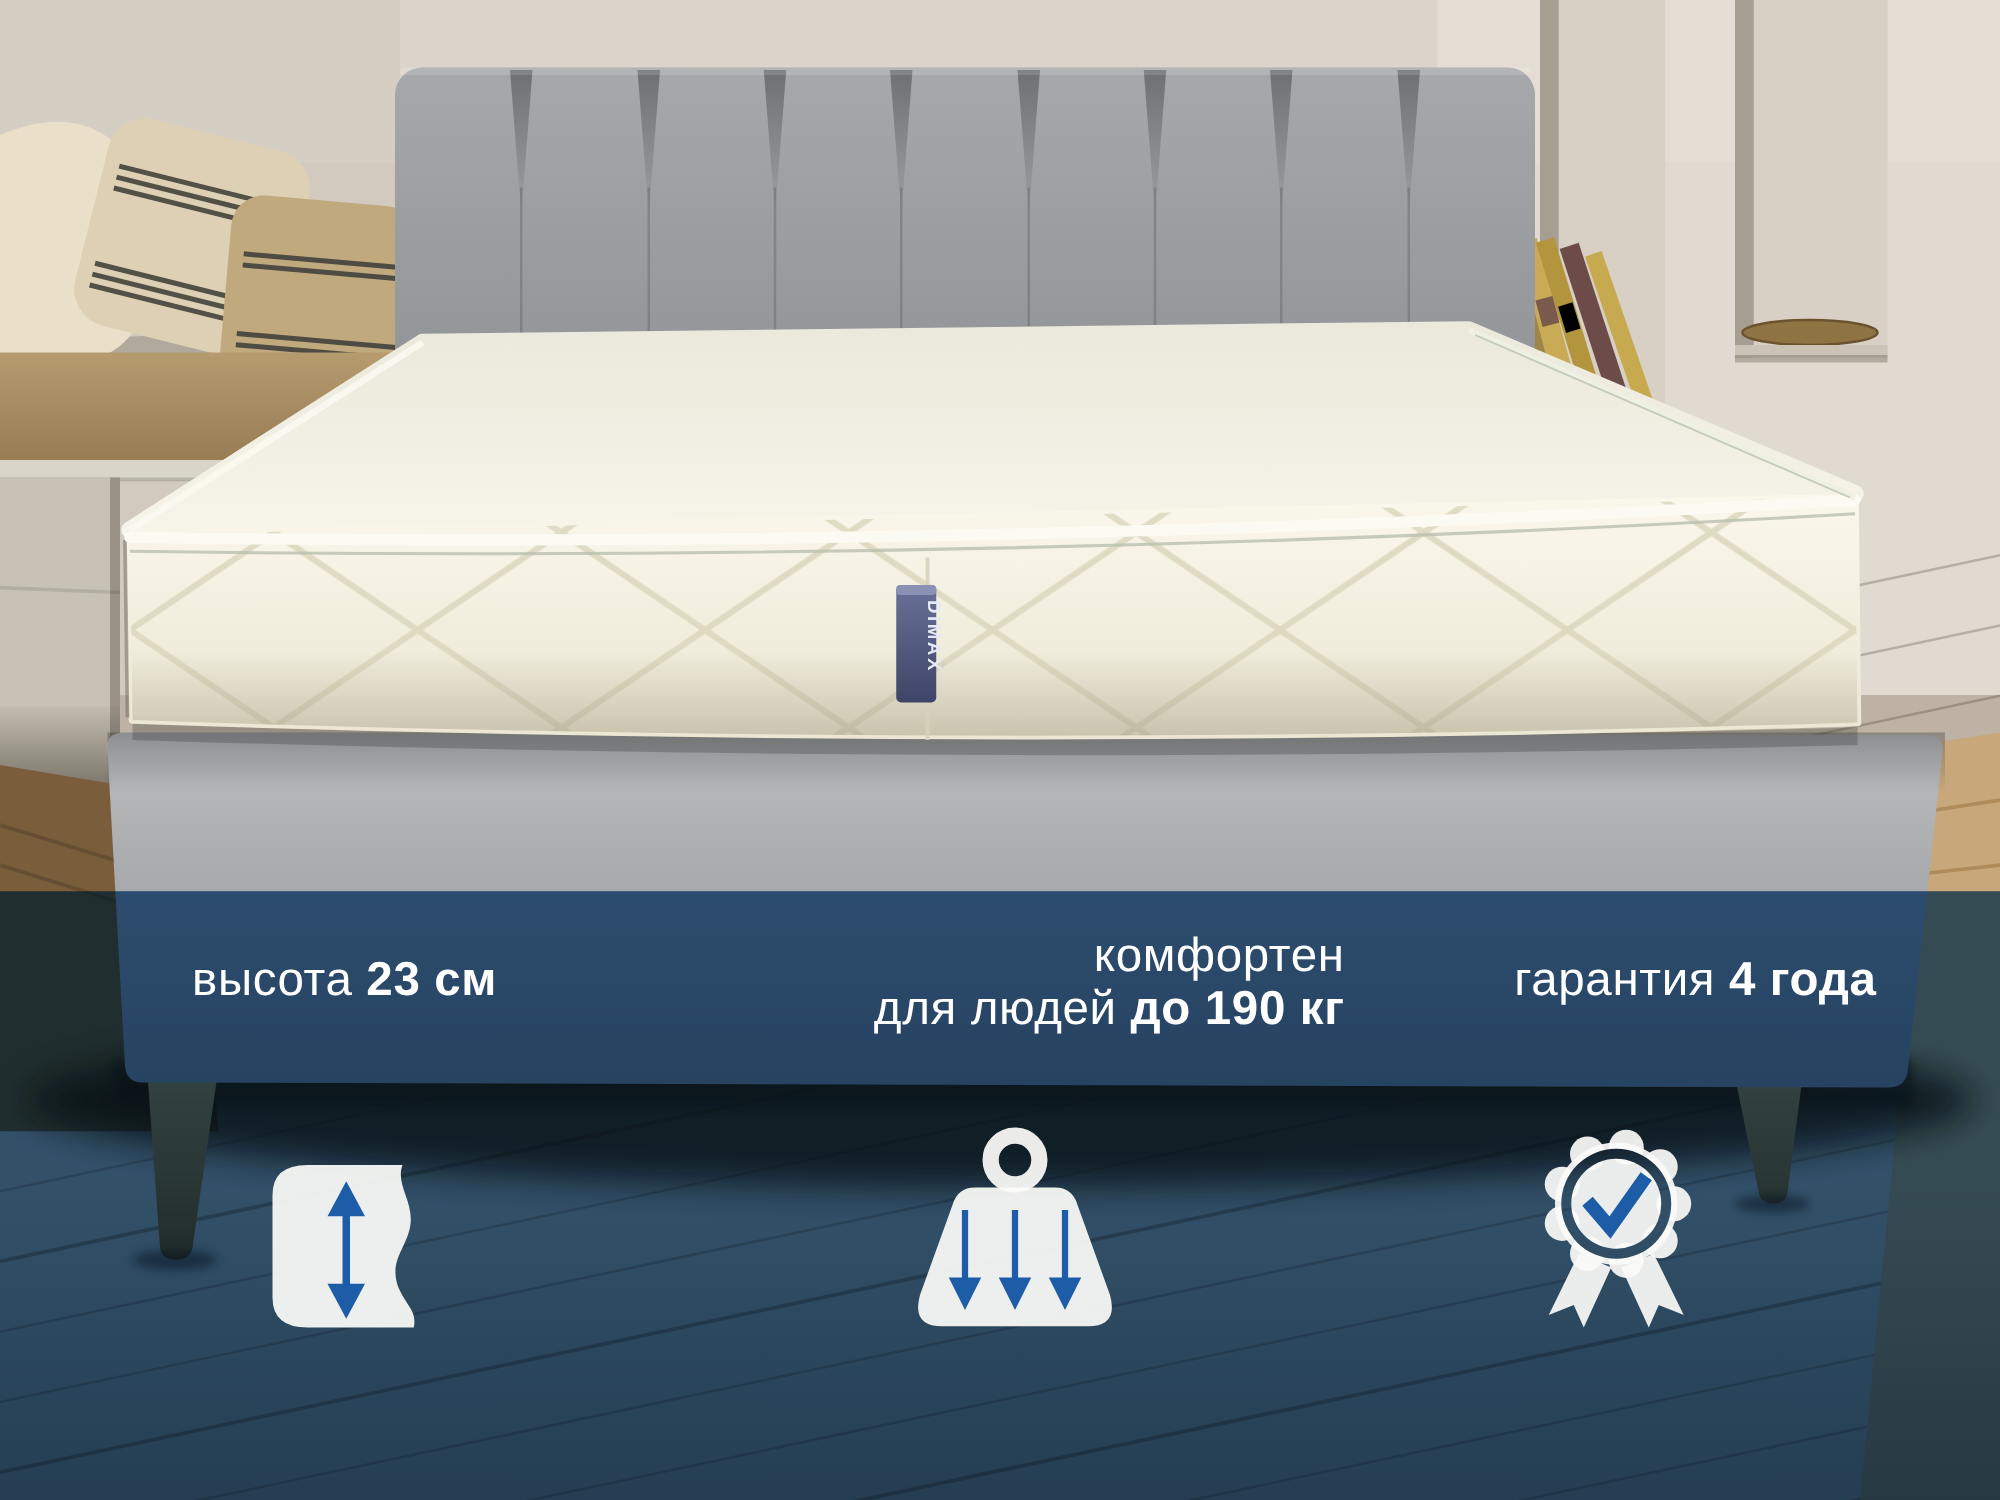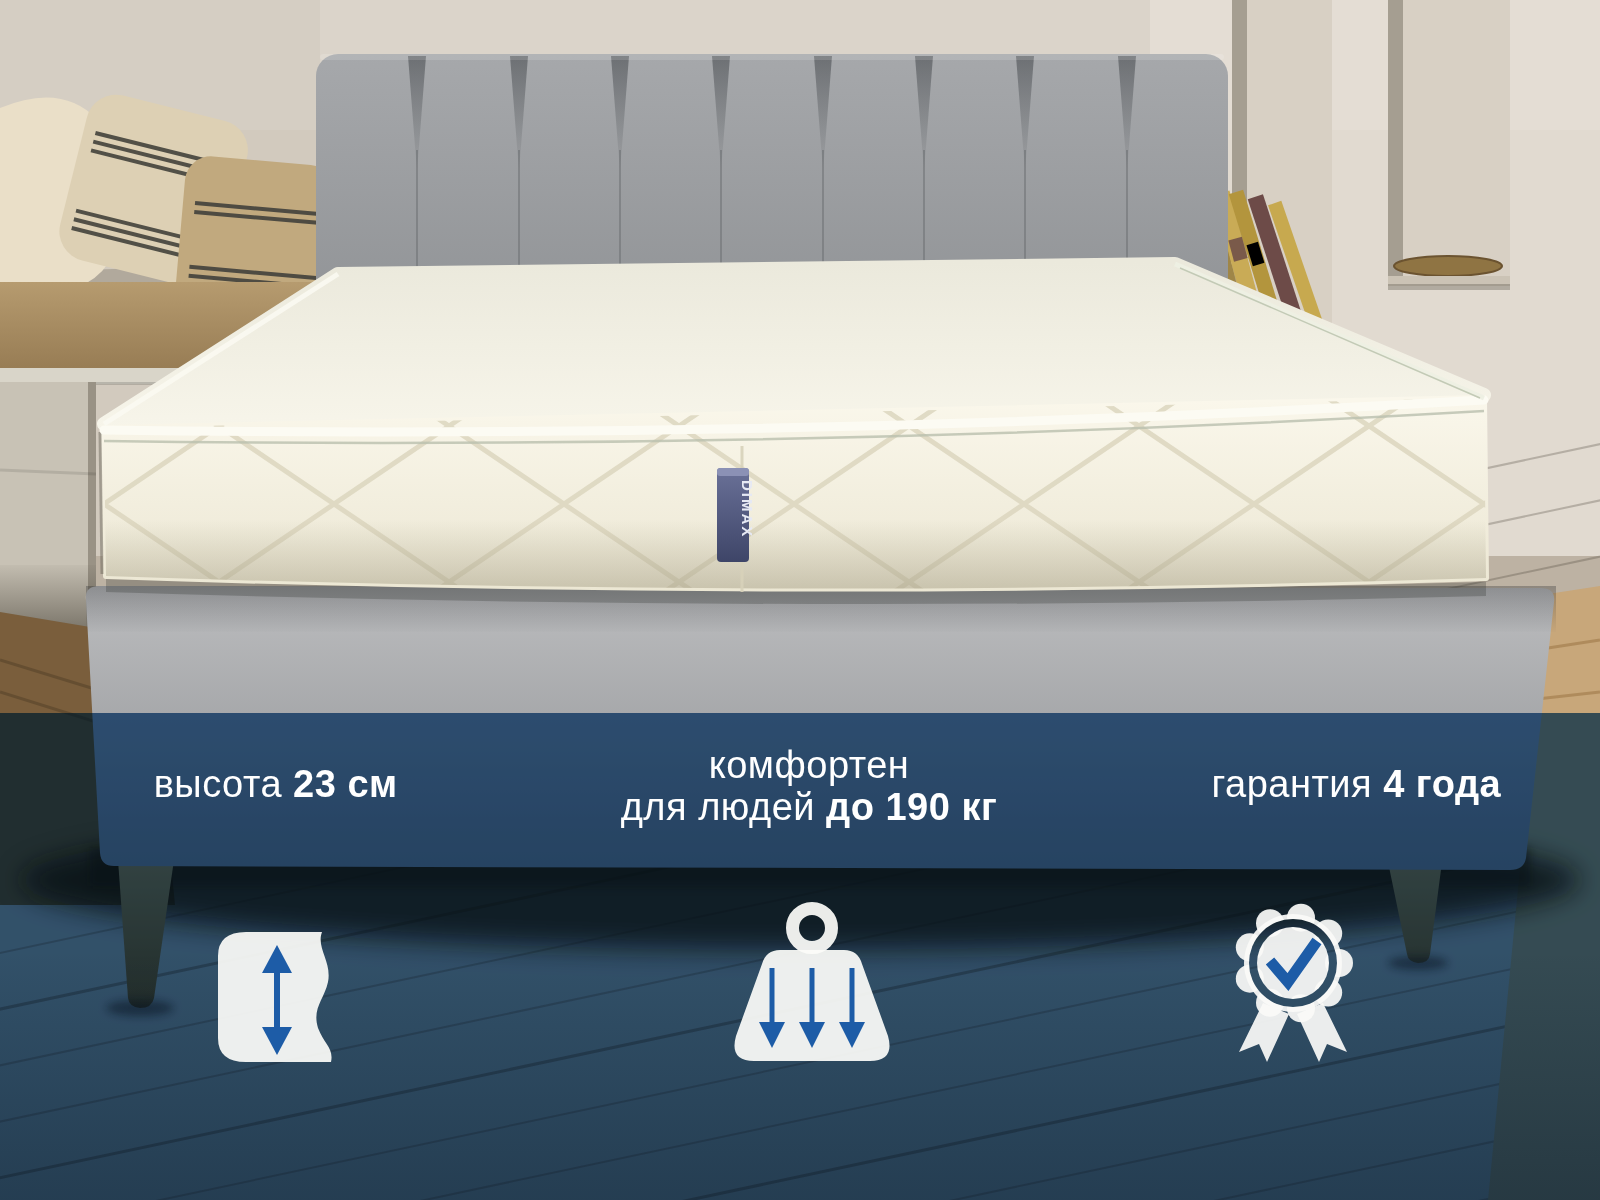--- a/index.html
+++ b/index.html
@@ -14,21 +14,21 @@
   .overlay-bottom{position:absolute;left:0;top:950px;width:1600px;height:250px;
          background:linear-gradient(rgba(6,16,28,0),rgba(6,16,28,0.30));}
   .icons-layer{position:absolute;left:0;top:0;pointer-events:none;}
   .features{position:absolute;left:0;top:713px;width:1600px;display:flex;
          color:#ffffff;pointer-events:none;}
   .feature{flex:1;text-align:center;font-size:38px;line-height:42px;
          letter-spacing:0.5px;font-weight:400;}
   .feature b{font-weight:700;}
   .f-side{padding-top:50px;}
   .f-left{transform:translateX(9px);}
-  .f-center{padding-top:31px;transform:translateX(9px);}
+  .f-center{padding-top:31px;transform:translateX(9px);text-align:right;}
   .f-right{transform:translateX(23px);}
 </style>
 </head>
 <body>
 
 <div class="stage">
 
   <svg class="scene" width="1600" height="1200" viewBox="0 0 1600 1200">
     <defs>
       <linearGradient id="hbGrad" x1="0" y1="54" x2="0" y2="560" gradientUnits="userSpaceOnUse">

